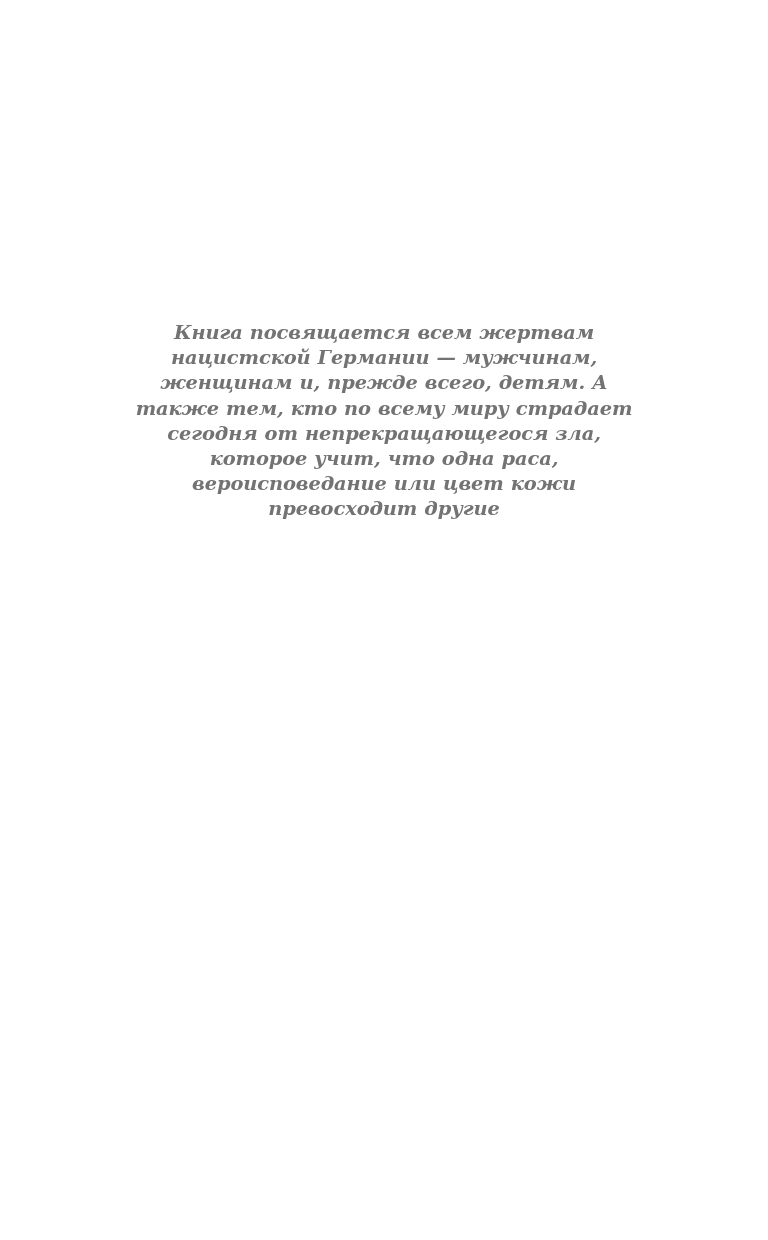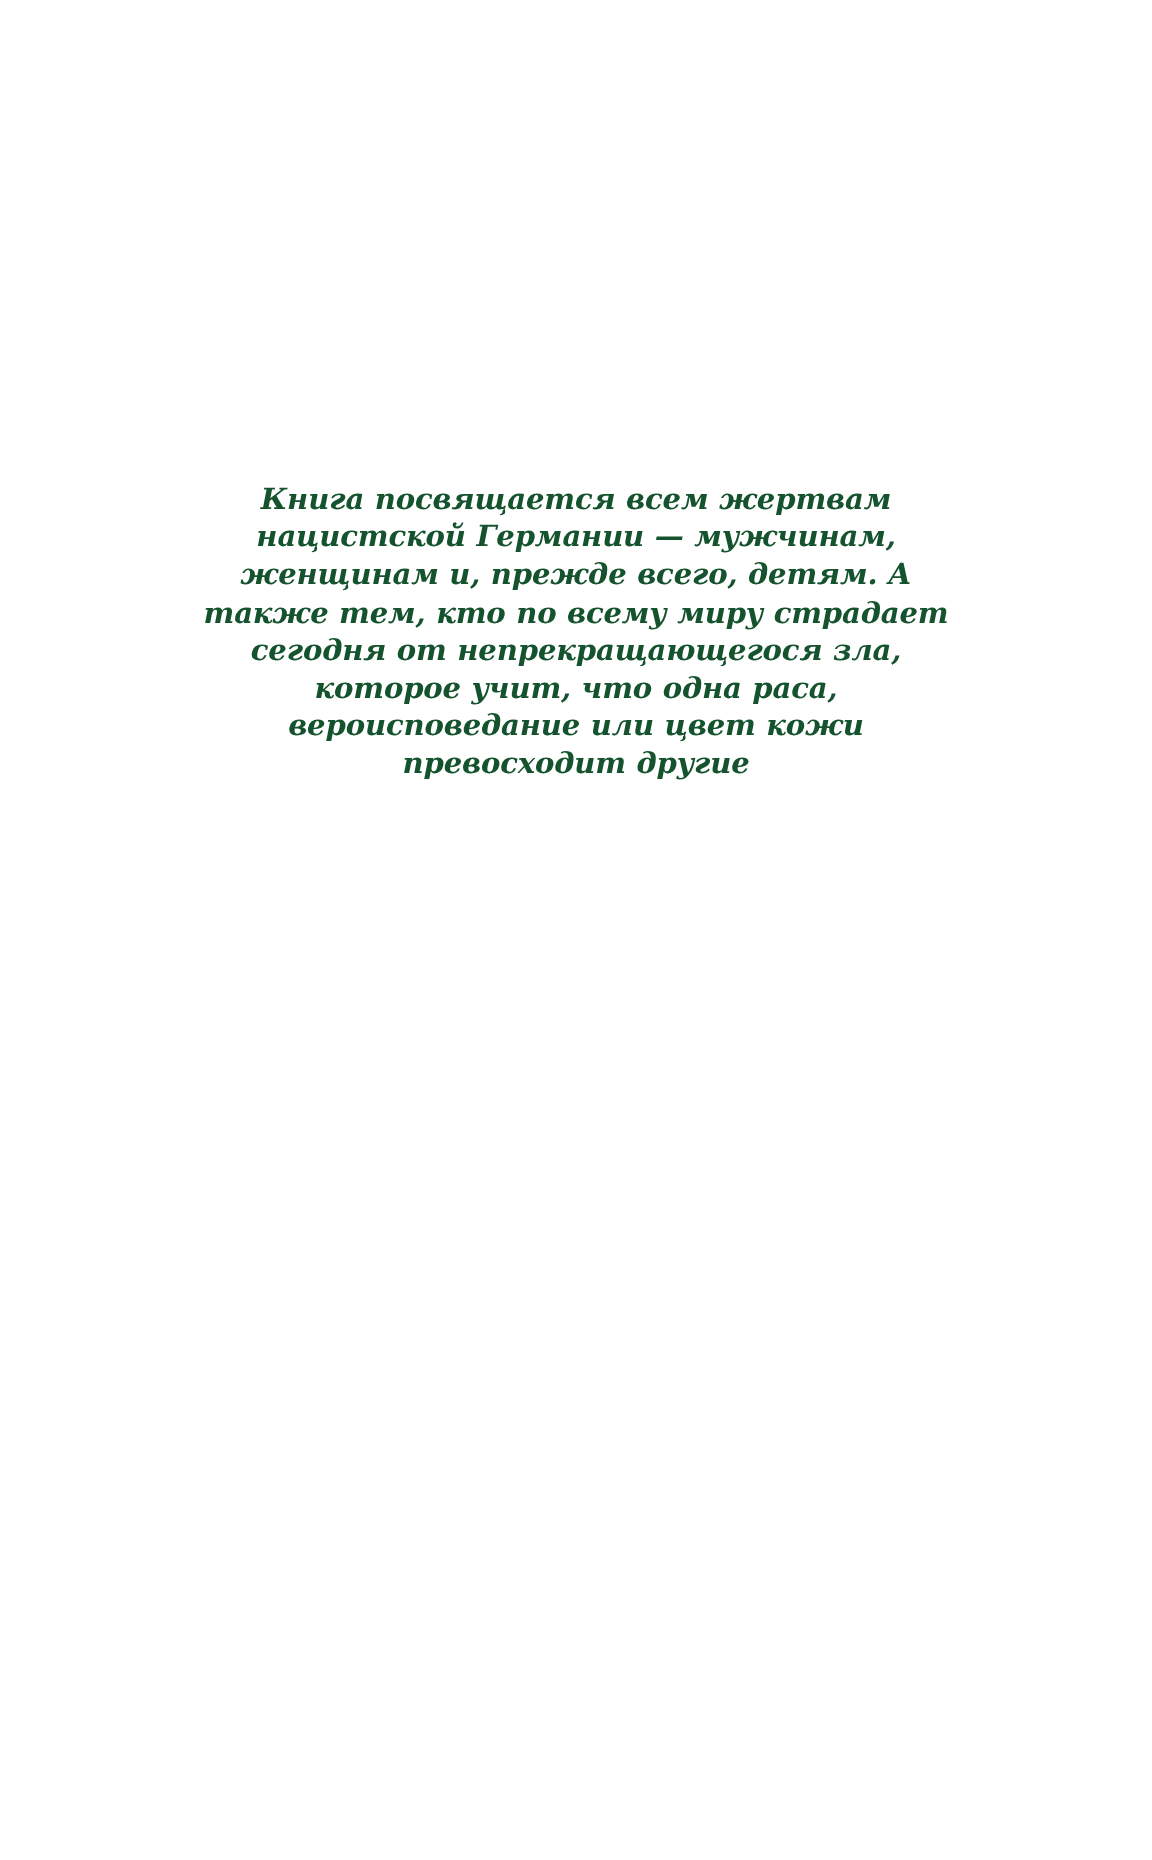--- a/index.html
+++ b/index.html
@@ -26,21 +26,21 @@
     width: 532px;
   }
   .dedication-text {
     margin: 0;
     text-align: center;
     font-family: "DejaVu Serif", "Liberation Serif", serif;
     font-style: italic;
     font-weight: bold;
     font-size: 19.4px;
     line-height: 25.2px;
-    color: #14532d;
+    color: #737373;
     letter-spacing: -0.1px;
     word-spacing: 0.4px;
     -webkit-font-smoothing: antialiased;
   }
 </style>
 </head>
 <body>
 
 <div class="page">
   <div class="dedication-block">

